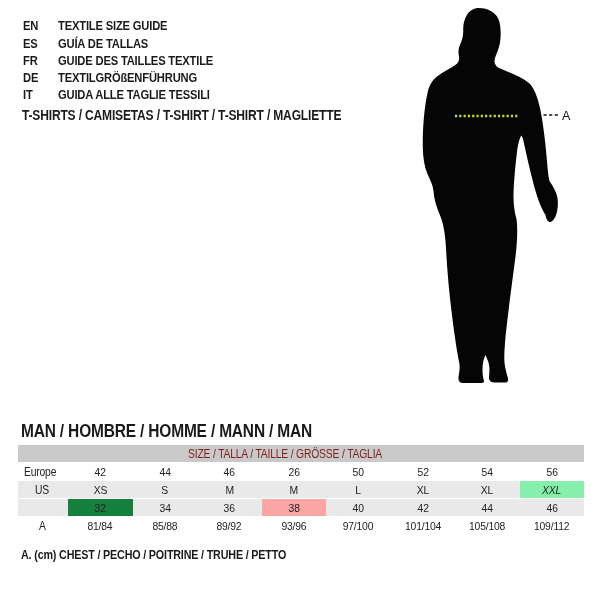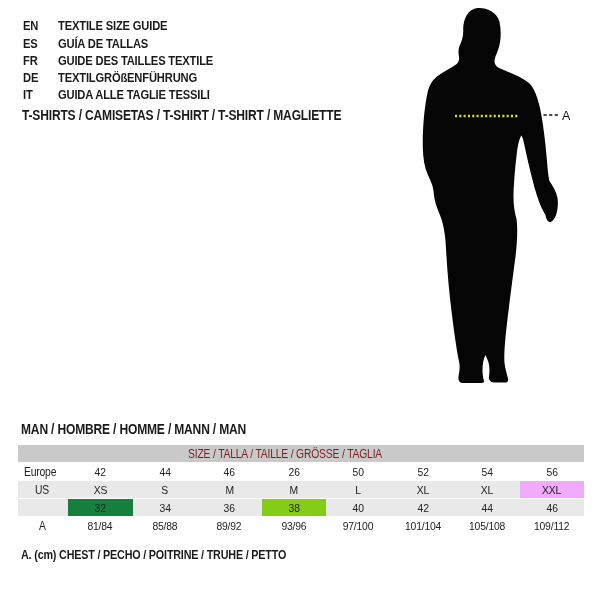--- a/index.html
+++ b/index.html
@@ -18,21 +18,21 @@
 
   
   .cats{position:absolute;left:22px;top:107px;font-weight:bold;font-size:14px;}
   .cat-line{height:18.5px;display:flex;align-items:flex-start;}
 
   
   .fig{position:absolute;left:0;top:0;}
   .fig text{font-family:"Liberation Sans", sans-serif;font-size:12.5px;fill:#111;}
 
   
-  .sect{position:absolute;left:21px;top:421px;font-weight:bold;font-size:14px;height:14px;}
+  .sect{position:absolute;left:21px;top:421px;font-weight:bold;font-size:18px;height:14px;}
 
   
   table.sizes{position:absolute;left:18px;top:445px;width:566px;
               border-collapse:collapse;table-layout:fixed;font-size:11.5px;color:#222;}
   table.sizes td{text-align:center;height:17px;padding:0;border-bottom:1px solid #ffffff;
                  vertical-align:middle;}
   td.thead-cell{text-align:left;font-size:12px;color:#7f1d1d;padding-left:3px;}
   td.rowlabel{text-align:left;padding-left:3px;font-size:12px;}
 
   
@@ -160,28 +160,28 @@
         </tr>
         <tr>
           <td class="rowlabel" style="background: rgb(233, 233, 233); margin-top: 12px;"><span class="cond">US</span></td>
           <td style="background: rgb(233, 233, 233);"><span class="condc">XS</span></td>
           <td style="background: rgb(233, 233, 233);"><span class="condc">S</span></td>
           <td style="background: rgb(233, 233, 233);"><span class="condc">M</span></td>
           <td style="background: rgb(233, 233, 233);"><span class="condc">M</span></td>
           <td style="background: rgb(233, 233, 233);"><span class="condc">L</span></td>
           <td style="background: rgb(233, 233, 233);"><span class="condc">XL</span></td>
           <td style="background: rgb(233, 233, 233);"><span class="condc">XL</span></td>
-          <td style="background: #f0abfc;"><span class="condc">XXL</span></td>
+          <td style="background: #86efac; font-style: italic;"><span class="condc">XXL</span></td>
         </tr>
         <tr>
           <td class="rowlabel" style="background: rgb(233, 233, 233);"><span class="cond"></span></td>
           <td style="background: #15803d;"><span class="condc">32</span></td>
           <td style="background: rgb(233, 233, 233);"><span class="condc">34</span></td>
           <td style="background: rgb(233, 233, 233);"><span class="condc">36</span></td>
-          <td style="background: #84cc16; margin-top: 44px;"><span class="condc">38</span></td>
+          <td style="background: #fca5a5; margin-top: 44px;"><span class="condc">38</span></td>
           <td style="background: rgb(233, 233, 233);"><span class="condc">40</span></td>
           <td style="background: rgb(233, 233, 233);"><span class="condc">42</span></td>
           <td style="background: rgb(233, 233, 233);"><span class="condc">44</span></td>
           <td style="background: rgb(233, 233, 233);"><span class="condc">46</span></td>
         </tr>
         <tr>
           <td class="rowlabel"><span class="cond">A</span></td>
           <td><span class="condc">81/84</span></td>
           <td><span class="condc">85/88</span></td>
           <td><span class="condc">89/92</span></td>

